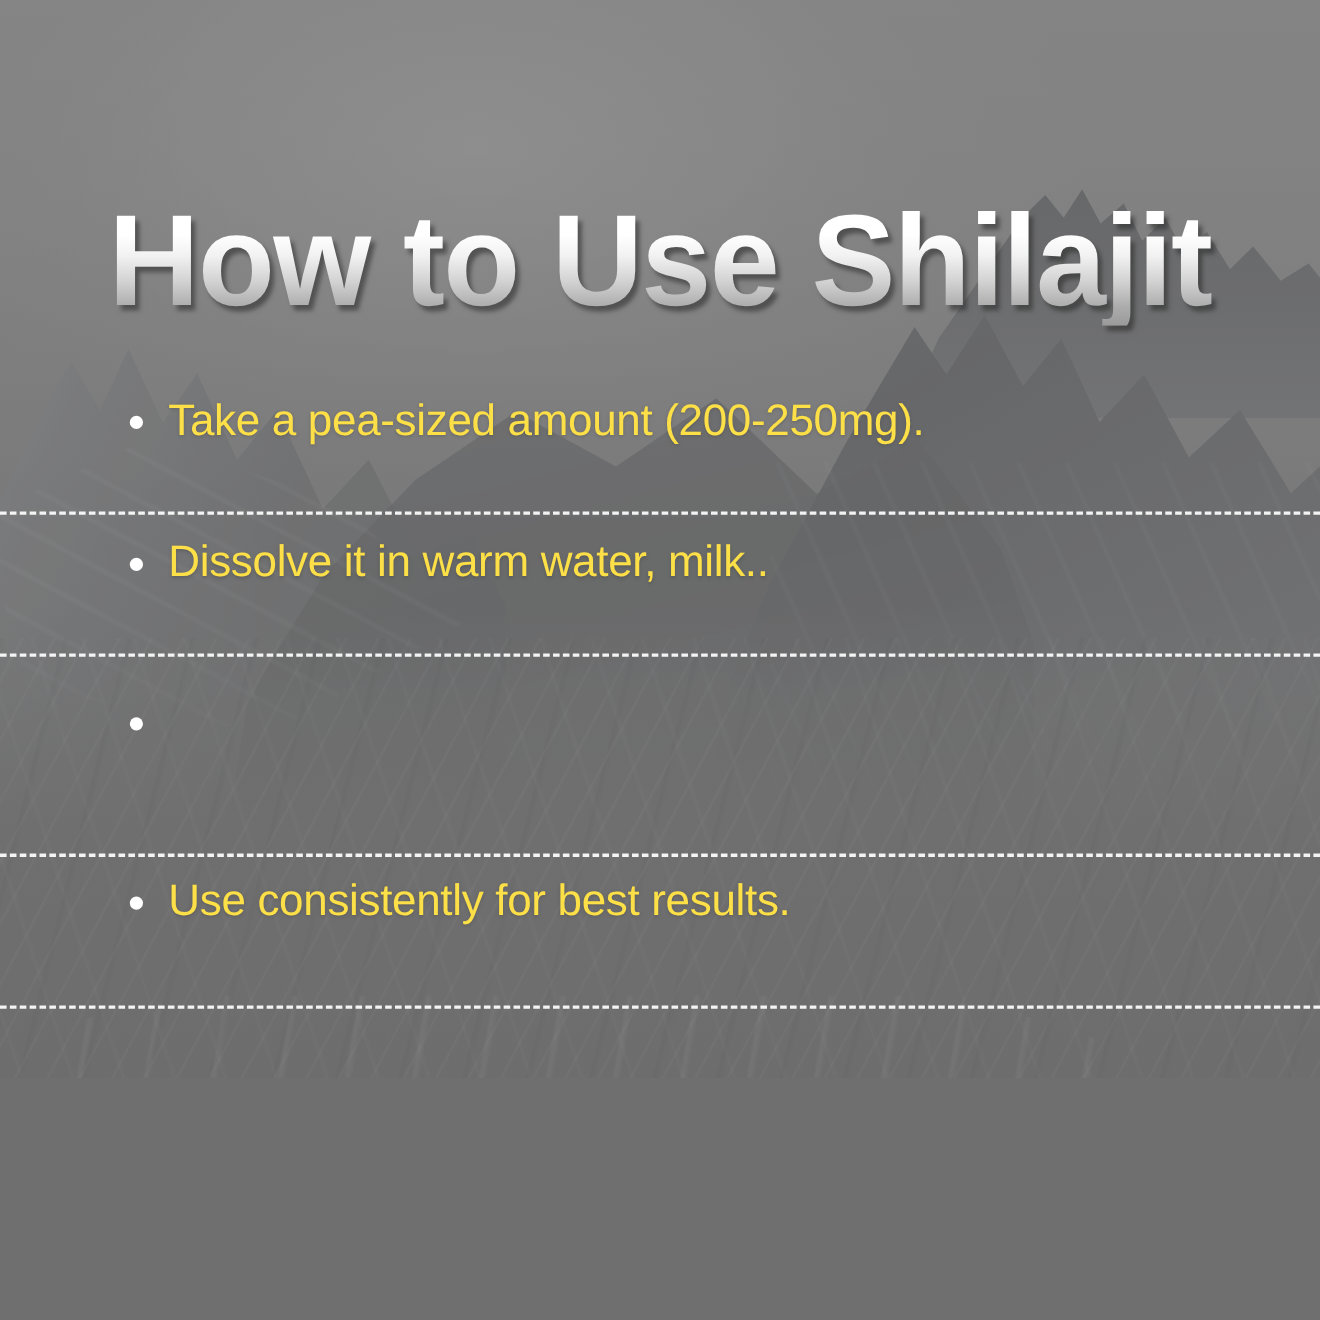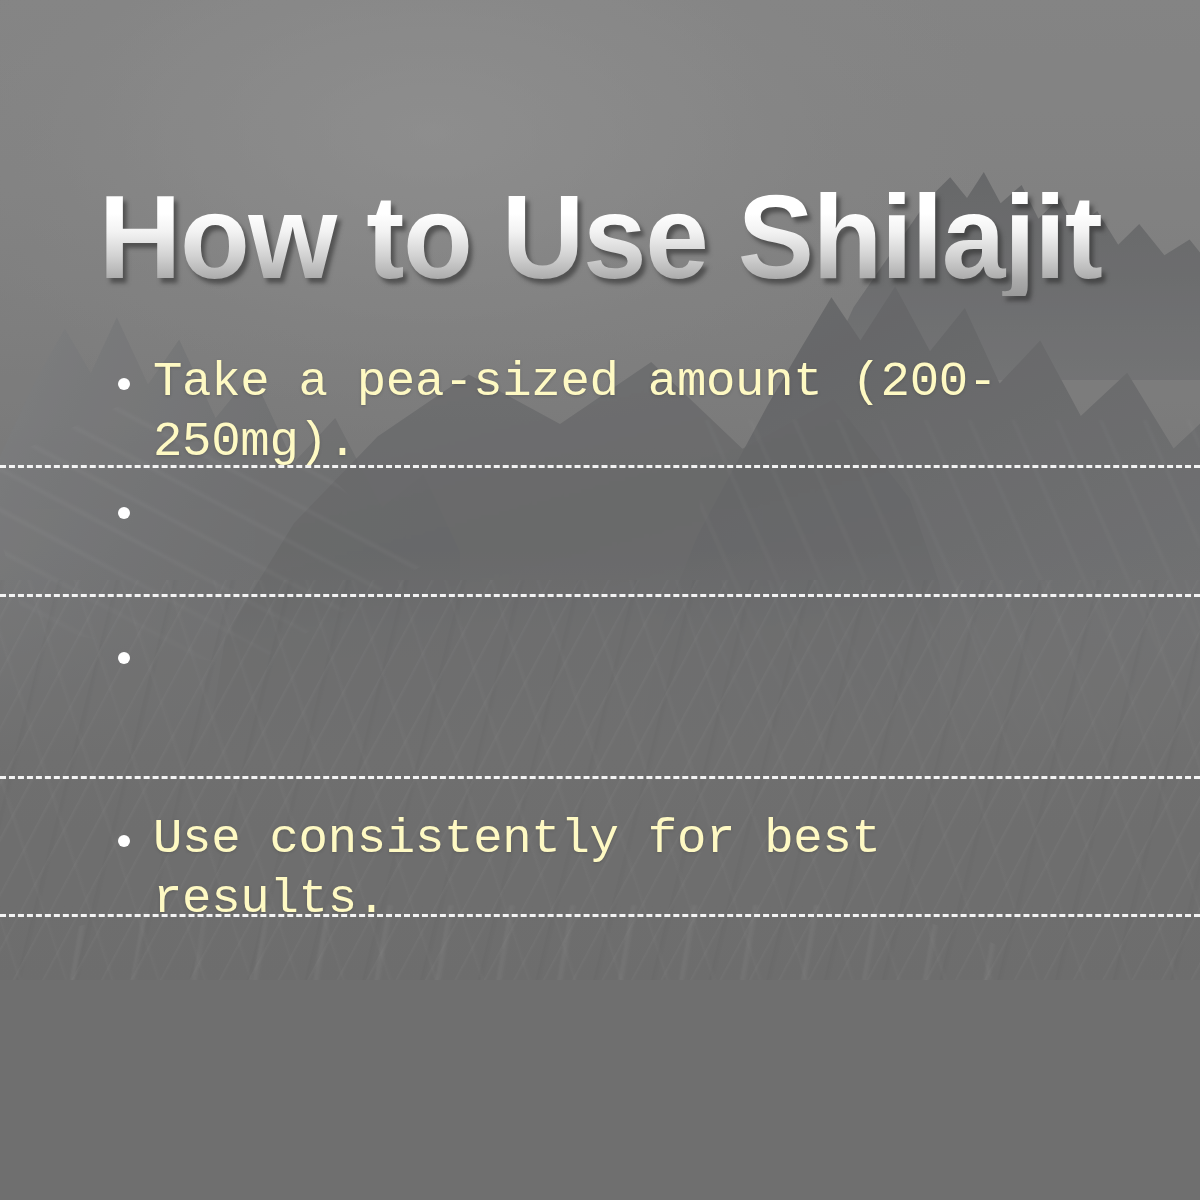--- a/index.html
+++ b/index.html
@@ -228,26 +228,26 @@
     width: 12px;
     height: 12px;
     border-radius: 50%;
     background: #ffffff;
     margin-top: 26px;
     margin-right: 23px;
   }
 
   .bullet-text {
     flex: 1 1 auto;
-    color: #fef9c3;
-    font-size: 49px;
+    color: #fde047;
+    font-size: 40px;
     line-height: 60px;
     font-weight: 400;
     letter-spacing: -0.3px;
-    font-family: Liberation Mono, monospace;
+    font-family: Liberation Sans, sans-serif;
     text-shadow: 0 1px 3px rgba(60,60,60,0.35);
   }
 
   .divider {
     position: absolute;
     left: 0;
     width: 1200px;
     height: 0;
     border-top: 3px dashed rgba(255,255,255,0.92);
     border-top-style: dashed;
@@ -284,28 +284,29 @@
     <div class="list" id="bullet-list">
         <div class="row" style="position: absolute; left: 0px; top: 0px; width: 1200px;">
           <div class="row-inner">
             <div class="bullet-dot"></div>
             <div class="bullet-text">Take a pea-sized amount (200-250mg).</div>
           </div>
         </div>
         <div class="row" style="position: absolute; left: 0px; top: 129px; width: 1200px;">
           <div class="row-inner">
             <div class="bullet-dot"></div>
+            <div class="bullet-text">Dissolve it in warm water, milk..</div>
           </div>
         </div>
         <div class="row" style="position: absolute; left: 0px; top: 274px; width: 1200px;">
           <div class="row-inner">
             <div class="bullet-dot"></div>
           </div>
         </div>
-        <div class="row" style="position: absolute; left: 0px; top: 457px; width: 1200px;">
+        <div class="row" style="position: absolute; left: 0px; top: 437px; width: 1200px;">
           <div class="row-inner">
             <div class="bullet-dot"></div>
             <div class="bullet-text">Use consistently for best results.</div>
           </div>
         </div>
       </div>
 
     <div id="divider-layer">
         <div class="divider" style="top: 465px;"></div>
         <div class="divider" style="top: 594px;"></div>

